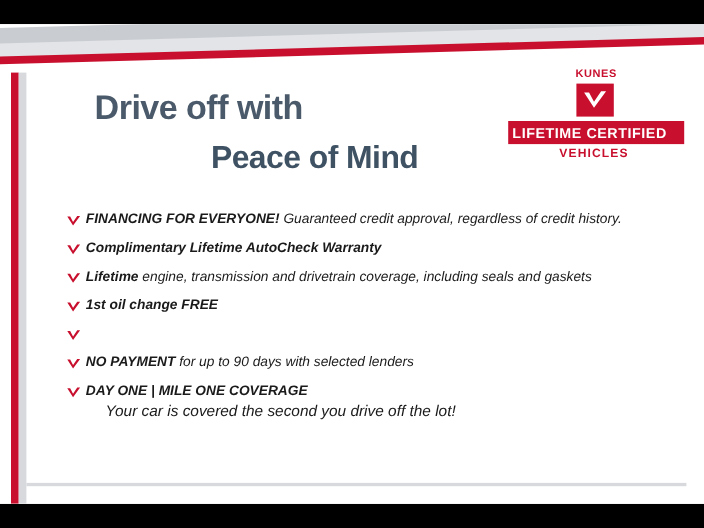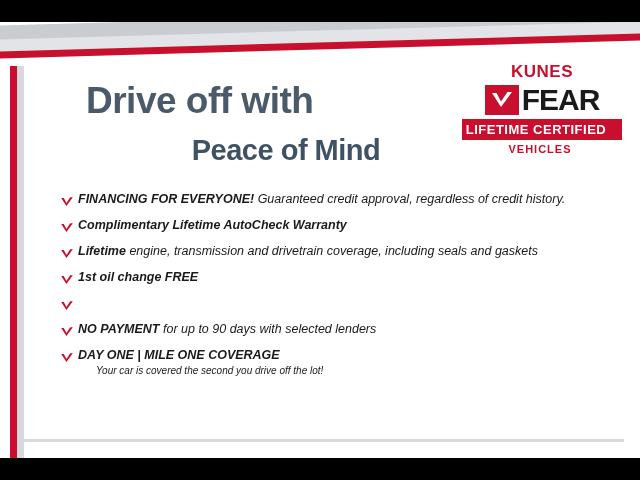--- a/index.html
+++ b/index.html
@@ -91,21 +91,21 @@
     background: #d7d9dd;
   }
   
   .headline {
     position: absolute;
     left: 86px;
     top: 60px;
     width: 400px;
   }
   .headline .line1 {
-    font-size: 37px;
+    font-size: 31px;
     font-weight: bold;
     color: #4a5a6a;
     letter-spacing: -0.5px;
     line-height: 1.0;
     font-style: normal;
   }
   .headline .line2 {
     font-size: 29px;
     font-weight: bold;
     color: #3f5264;
@@ -116,21 +116,21 @@
   }
   
   .logo {
     position: absolute;
     right: 18px;
     top: 40px;
     width: 160px;
     text-align: center;
   }
   .logo .kunes {
-    font-size: 17px;
+    font-size: 10px;
     font-weight: bold;
     color: #c8102e;
     letter-spacing: 0.5px;
     text-align: center;
     margin-bottom: 1px;
   }
   .logo .nofear {
     display: flex;
     align-items: center;
     justify-content: center;
@@ -192,21 +192,21 @@
     font-size: 12.5px;
     color: #1a1a1a;
     font-style: italic;
     line-height: 1.25;
   }
   .bullet .txt b {
     font-weight: bold;
     font-style: italic;
   }
   .subline {
-    font-size: 10px;
+    font-size: 14px;
     font-style: italic;
     color: #1a1a1a;
     margin-left: 18px;
     margin-top: 1px;
   }
 </style>
 </head>
 <body>
 
 <div class="stage">
@@ -231,21 +231,20 @@
     </div>
 
     <div class="logo">
       <div class="kunes">KUNES</div>
       <div class="nofear">
         <span class="check-box">
           <svg width="24" height="20" viewBox="0 0 24 20" aria-hidden="true">
             <path d="M2 3 L11 17 L22 2 L17.5 2 L11 11.5 L6.5 3 Z" fill="#ffffff"></path>
           </svg>
         </span>
-        <span class="word">FEAR</span>
       </div>
       <div class="certified">LIFETIME CERTIFIED</div>
       <div class="vehicles">VEHICLES</div>
     </div>
 
     <div class="bullets">
 
       <div class="bullet">
         <span class="chk">
           <svg width="14" height="12" viewBox="0 0 24 20">

